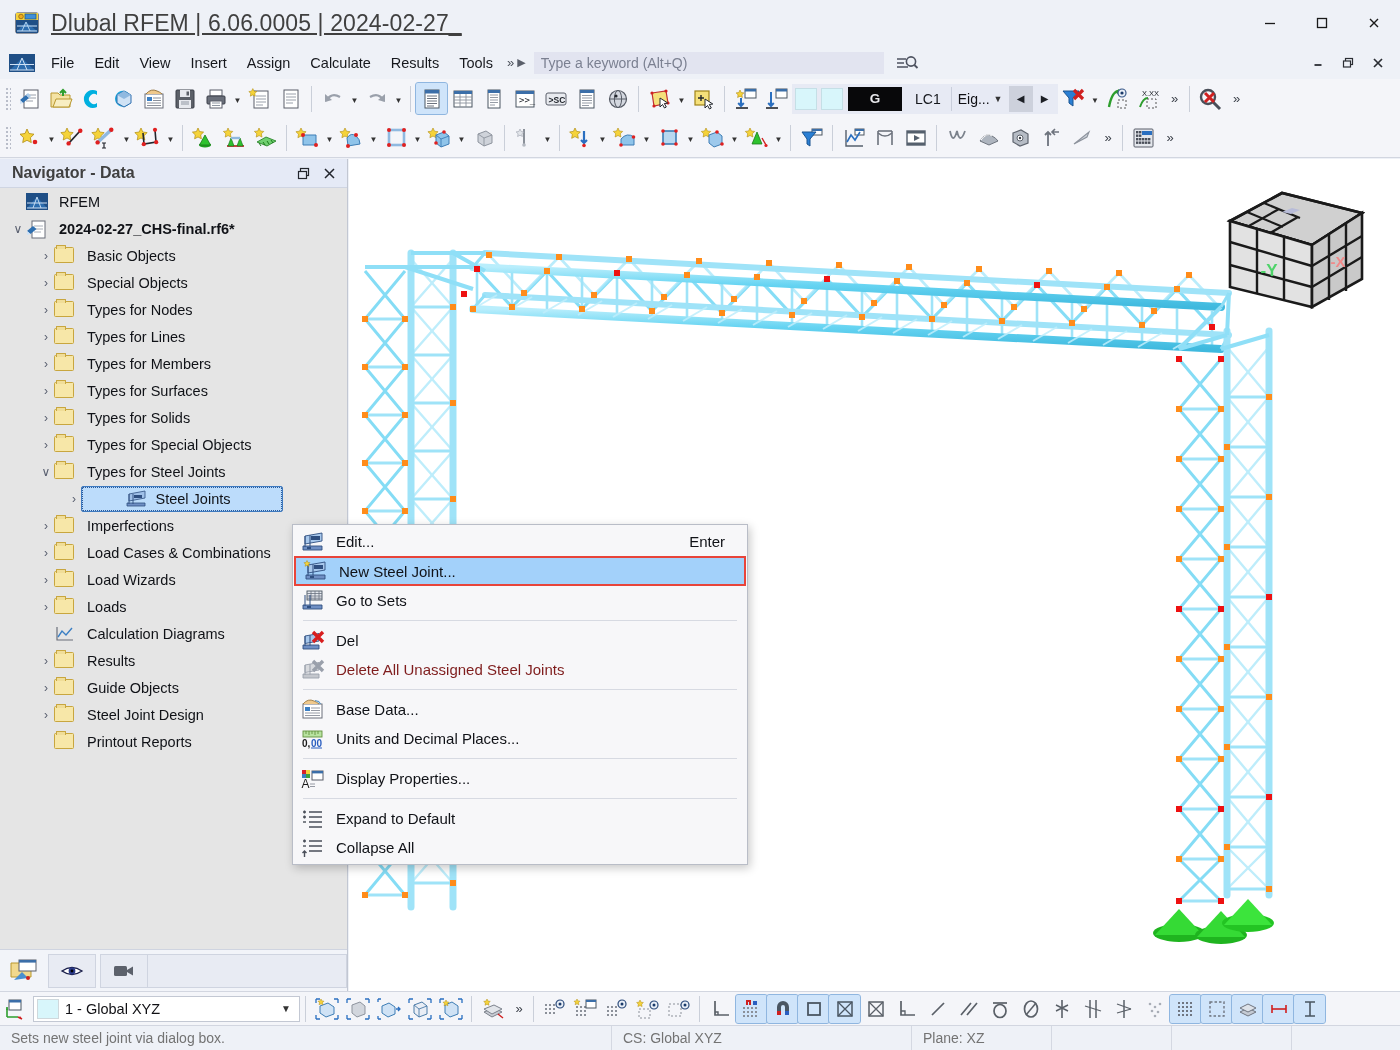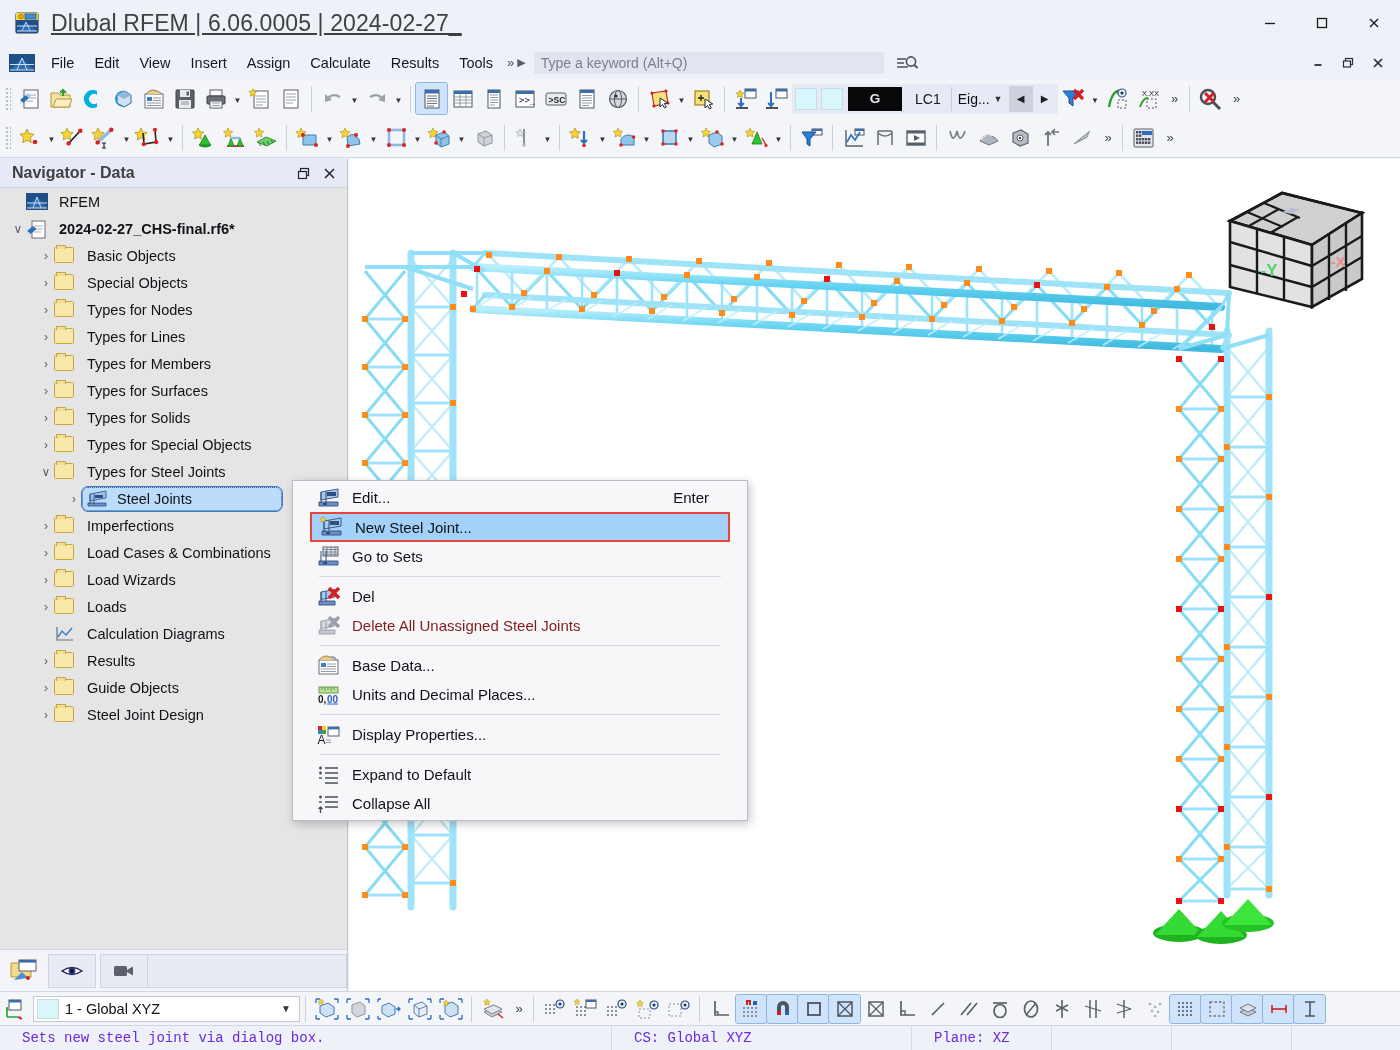--- a/index.html
+++ b/index.html
@@ -88,21 +88,21 @@
   .nav-title { font-size:16px; font-weight:bold; color:#404040; }
   .nav-head-btns { margin-left:auto; display:flex; gap:2px;}
   .nav-hb { width:24px; height:22px; display:flex; align-items:center; justify-content:center; font-size:13px; color:#23262d;}
   .tree { flex:1; overflow:hidden; background:#e5e5e5; position:relative;}
   .trow { height:27px; display:flex; align-items:center; font-size:14.5px; color:#101217; white-space:nowrap;}
   .tchev { width:16px; text-align:center; color:#5a6070; font-size:12px; flex:none; }
   .ticon { width:22px; height:18px; margin-right:7px; position:relative; flex:none; }
   .tlabel { padding:1px 4px; }
   .sel-box {
     background:#bcdcfb; border:1px dotted #2a5a9a; outline:1px solid #3e7ac0;
-    padding:2px 8px 2px 3px; display:flex; align-items:center; border-radius:6px;
+    padding:2px 8px 2px 3px; display:flex; align-items:center; border-radius:1px;justify-content:center;
   }
   .folder { width:20px; height:16px; background:#f7e7a8; border:1px solid #c8a63f; border-radius:1.5px; position:relative;}
   .folder:before { content:''; position:absolute; left:1px; top:-3px; width:8px; height:3px; background:#f0dd98; border:1px solid #c8a63f; border-bottom:none; border-radius:1px 1px 0 0;}
   .nav-foot {
     height:42px; background:#f2f4f9; border-top:1px solid #cfd4e0;
     display:flex; align-items:center; padding-left:6px;
   }
   .nf-main { width:38px; height:34px; display:flex; align-items:center; justify-content:center; position:relative;}
   .nf-tab { width:48px; height:34px; background:#e8ebf3; border:1px solid #cfd4e0; display:flex; align-items:center; justify-content:center; margin-left:4px;}
   .nf-tab.a { background:#e8ebf3; }
@@ -110,24 +110,24 @@
 
   
   .viewport {
     position:absolute; left:349px; top:159px; width:1051px; height:832px;
     background:#ffffff; overflow:hidden;
   }
   .cube { position:absolute; right:30px; top:28px; width:150px; height:135px;}
 
   
   .ctxmenu {
-    position:absolute; left:292px; top:480px; width:456px;
+    position:absolute; left:292px; top:524px; width:456px;
     background:#f7f7f9; border:1px solid #b9bdc7;
     box-shadow:2px 3px 9px rgba(0,0,0,.22);
-    padding:2px 16px; z-index:50;
+    padding:2px 0; z-index:50;
   }
   .ci { height:29px; display:flex; align-items:center; position:relative; padding-left:8px; font-size:15px; color:#101217;}
   .ci.hl { background:#a3d1fa; border:2px solid #e8443a; height:30px; margin:0 1px;}
   .ci.dis { color:#7f1d1d; }
   .ci .cicon { width:26px; height:22px; margin-right:9px; position:relative; flex:none;}
   .ci .clab { flex:1; }
   .ci .cacc { padding-right:22px; font-size:15px; color:#101217;}
   .csep { height:1px; background:#d7dae2; margin:5px 10px 5px 10px;}
 
   
@@ -143,22 +143,22 @@
   .cs-lab { flex:1; font-size:14.5px; }
   .cs-arrow { width:26px; text-align:center; font-size:10px; color:#333;}
   .bb-btn { width:31px; height:28px; display:flex; align-items:center; justify-content:center; position:relative; flex:none; border-radius:2px;}
   .bb-btn.on { background:#cfe4fa; outline:1px solid #8fb6e0; }
 
   
   .statusbar {
     position:absolute; left:0; top:1025px; width:1400px; height:25px;
     background:#eef1f7; border-top:1px solid #d2d6e0; display:flex; align-items:center;
   }
-  .st-cell { height:25px; display:flex; align-items:center; padding-left:22px; font-size:14px; color:#6d28d9;
-             border-right:1px solid #d4d8e2;font-family:Liberation Mono, monospace;}
+  .st-cell { height:25px; display:flex; align-items:center; padding-left:11px; font-size:14px; color:#737373;
+             border-right:1px solid #d4d8e2;}
   svg { display:block; overflow:visible; }
 </style>
 </head>
 <body>
 
 <div id="app">
 
   <div class="titlebar">
     <div class="title-icon">
       <svg width="26" height="26" viewBox="0 0 26 26">
@@ -914,20 +914,27 @@
             <div class="folder"></div>
           </div>
         <div class="tlabel">Guide Objects</div>
       </div>
       <div class="trow" style="padding-left:38px;">
         <div class="tchev">›</div>
         <div class="ticon">
             <div class="folder"></div>
           </div>
         <div class="tlabel">Steel Joint Design</div>
+      </div>
+      <div class="trow" style="padding-left:38px;">
+        <div class="tchev"></div>
+        <div class="ticon">
+            <div class="folder"></div>
+          </div>
+        <div class="tlabel">Printout Reports</div>
       </div>
     </div>
 
     <div class="nav-foot">
       <div class="nf-main">
         <svg width="30" height="26" viewBox="0 0 30 26">
           <path d="M1 5 h9 l2 2 h9 v12 H1 z" fill="#f1d98e" stroke="#b9982f" stroke-width="1"></path>
           <rect x="9" y="2" width="17" height="11" fill="#fff" stroke="#5a5f6a" stroke-width="1"></rect>
           <rect x="9" y="2" width="17" height="2.6" fill="#3b6ea8"></rect>
           <path d="M4 22 L12 14 L18 20" fill="#4a8fd0"></path>

